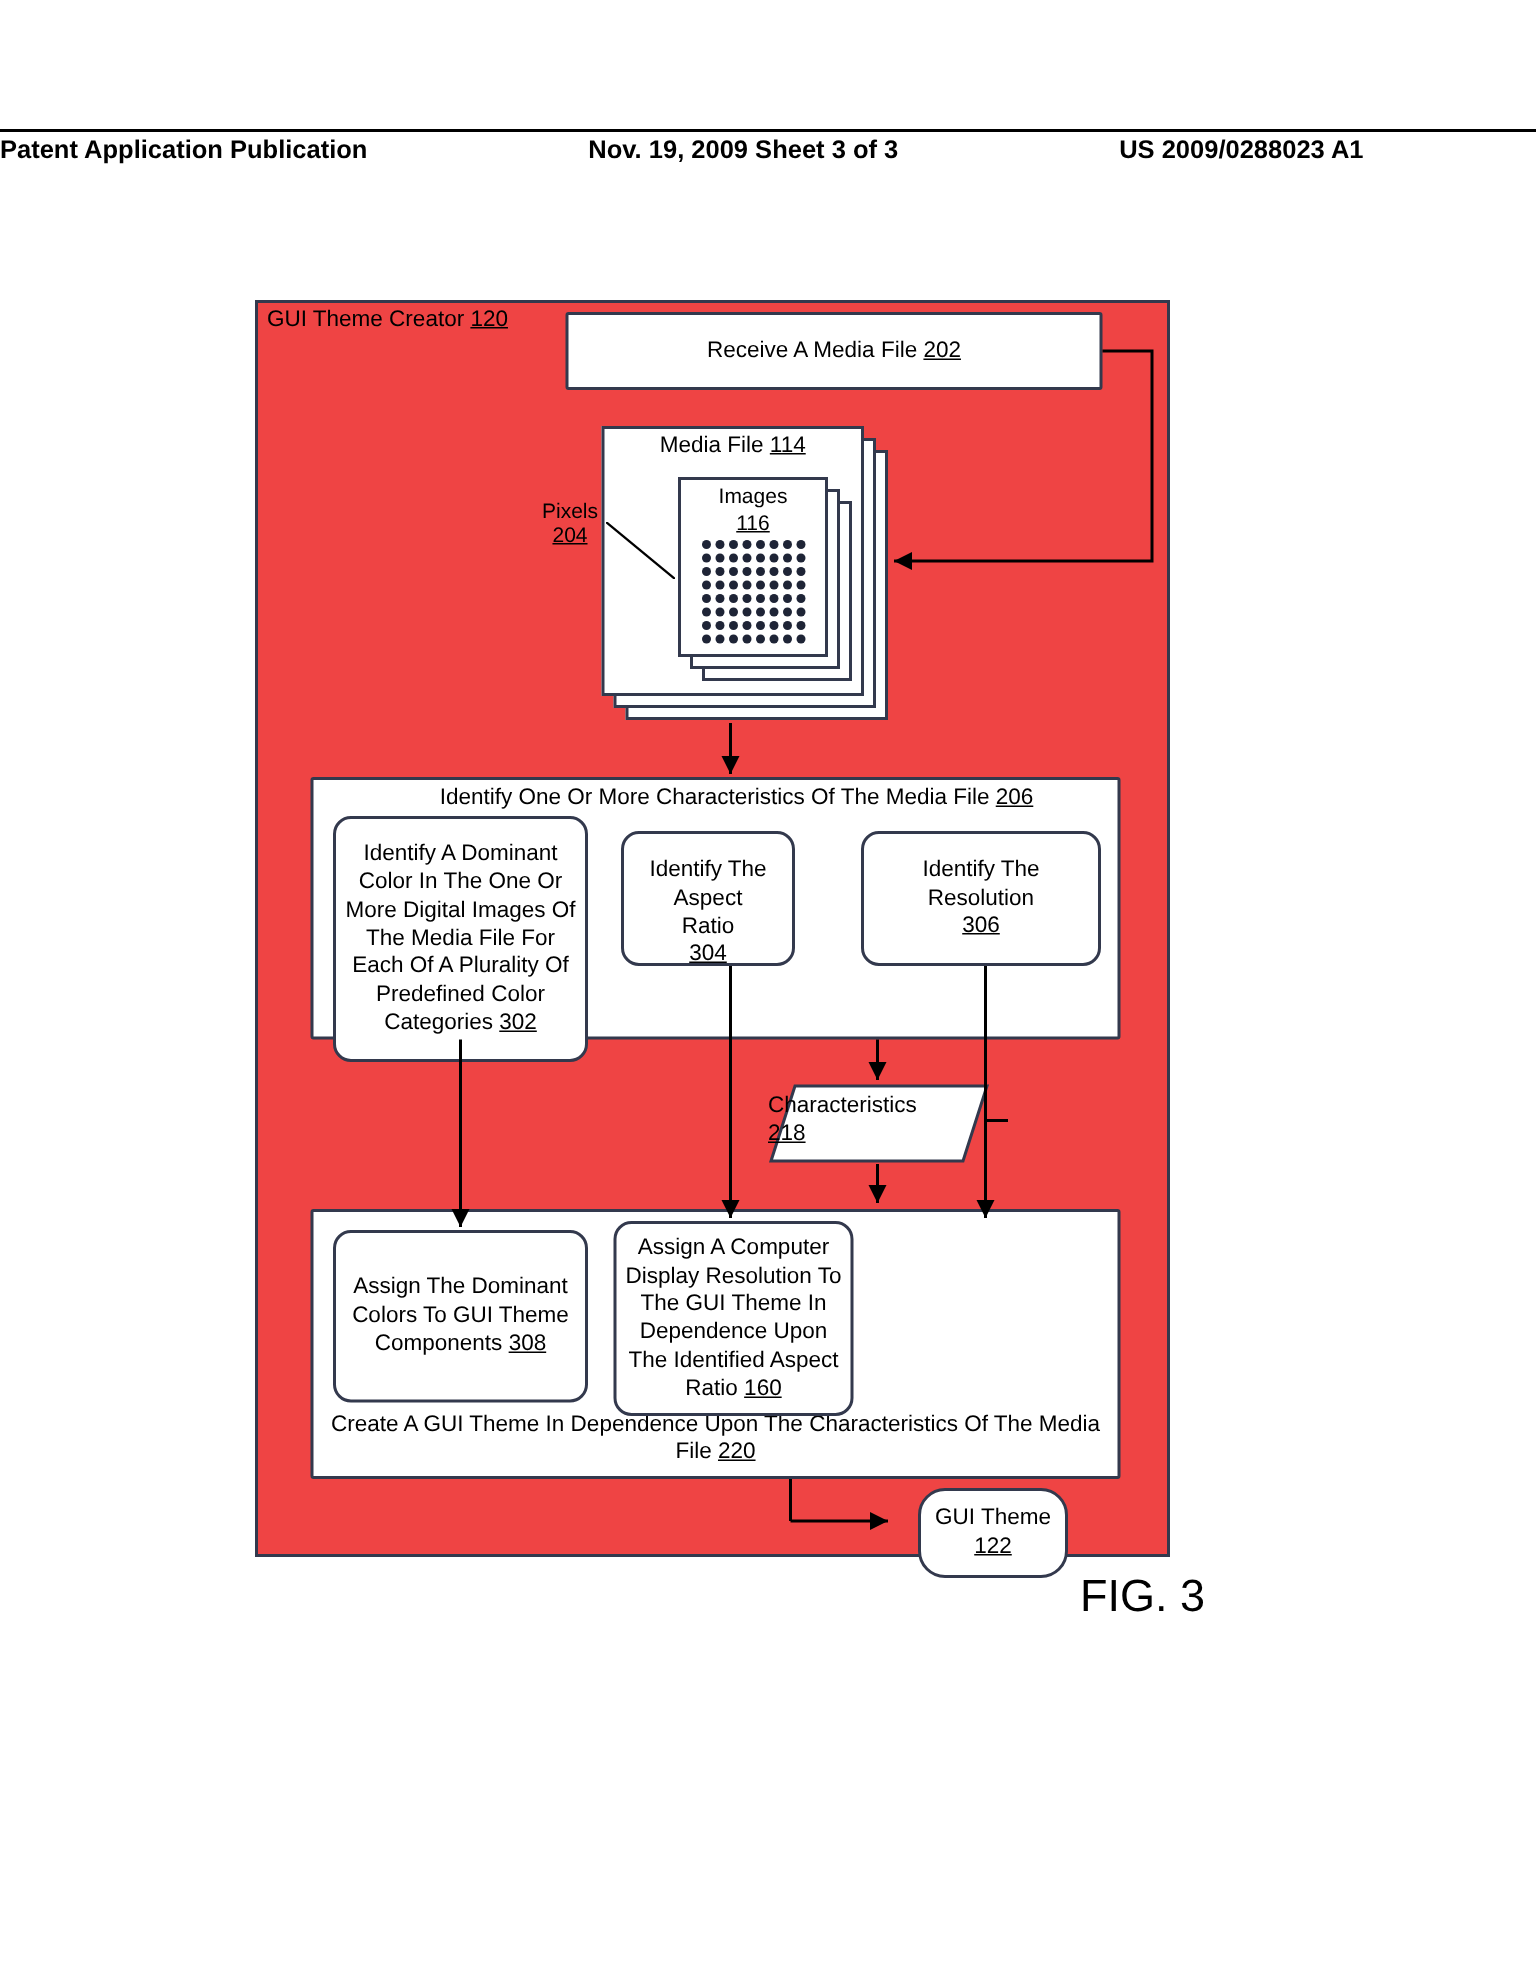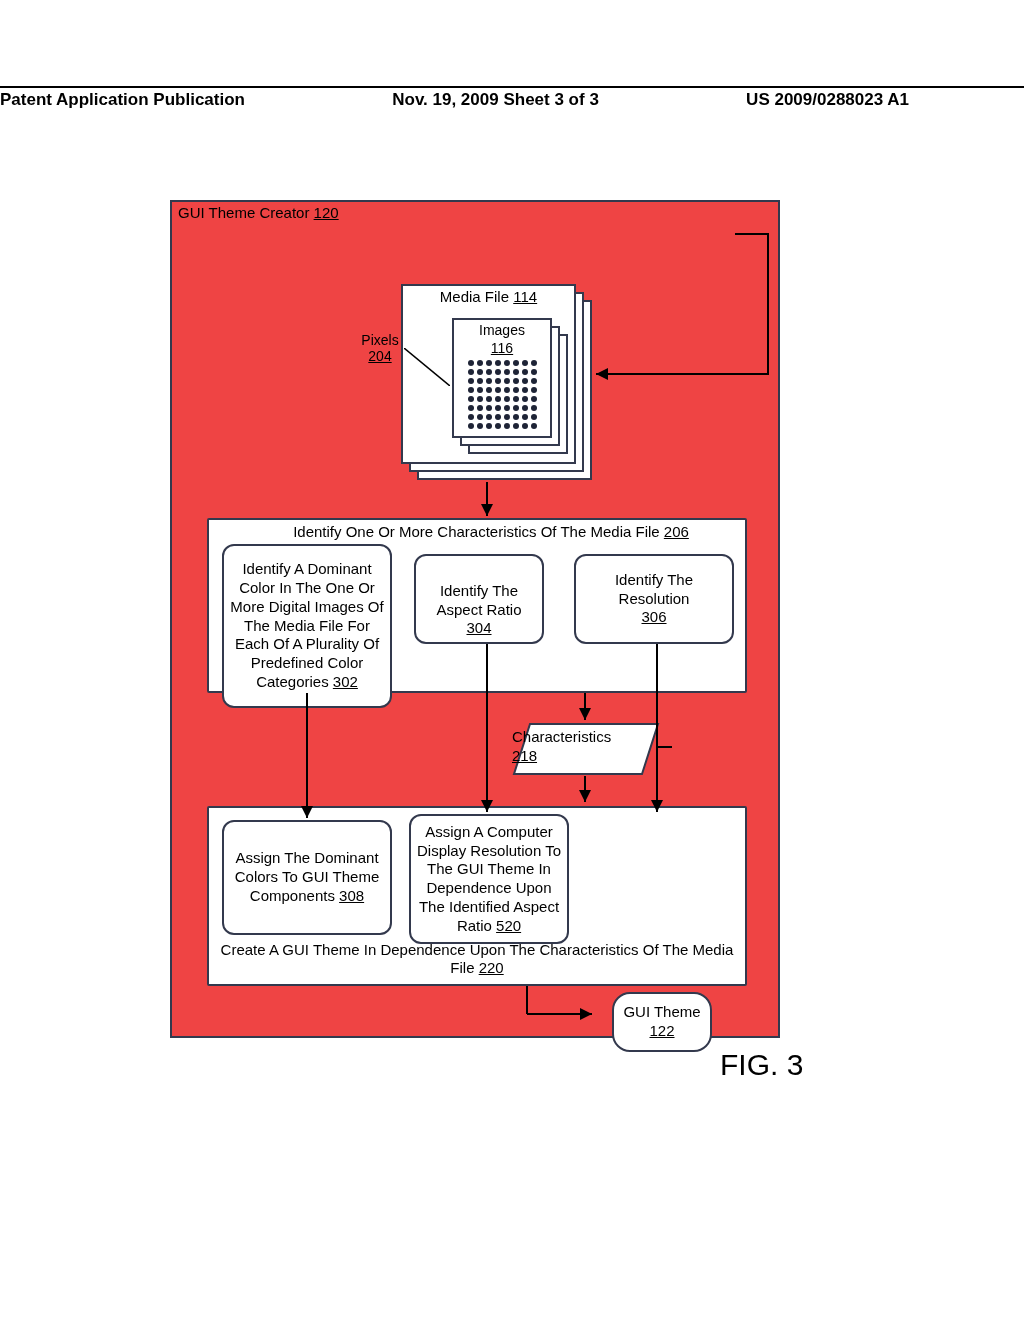--- a/index.html
+++ b/index.html
@@ -67,21 +67,21 @@
   .dots span { width:6px; height:6px; border-radius:50%; background:#1e2436; }
   #pixelsLabel { position:absolute; top:130px; left:185px; width:46px; font-size:14px; text-align:center;}
   #pixelsLabel .row2 { text-decoration: underline;}
   .plarrow { position:absolute; top:146px; left:232px; width:46px; height:38px; }
   .plarrow line { stroke:#000; stroke-width:1.5;}
 
   
   #b206 { top: 316px; left: 35px; width: 540px; height: 175px; }
   #b206 .cap { font-size:15px; padding-top:3px;padding-left:28px; }
   #b302 { top: 342px; left: 50px; width: 170px; height: 164px; display:flex; align-items:center; justify-content:center; padding:4px;}
-  #b304 { top: 352px; left: 242px; width: 130px; height:  90px; display:flex; align-items:flex-end; justify-content:center; padding:4px;}
+  #b304 { top: 352px; left: 242px; width: 116px; height:  90px; display:flex; align-items:flex-start; justify-content:center; padding:15px;}
   #b306 { top: 352px; left: 402px; width: 160px; height:  90px; display:flex; align-items:center; justify-content:center; padding:4px;}
 
   
   #b218wrap { position:absolute; top: 520px; left: 340px; width: 148px; height: 54px; }
   #b218wrap svg { position:absolute; top:0; left:0; }
   #b218txt { position:absolute; top:6px; left:0; width:148px; text-align:left; font-size:15px; line-height:1.25;}
 
   
   #b220 { top: 604px; left: 35px; width: 540px; height: 180px; }
   #b220 .cap { position:absolute; bottom:6px; left:0; right:0; font-size:15px; text-align:center; }
@@ -107,20 +107,26 @@
   <span class="header-mid">Nov. 19, 2009  Sheet 3 of 3</span>
   <span class="header-right">US 2009/0288023 A1</span>
 </div>
 
 <div class="diagram-wrap">
   <div class="gui-title">
     <span>GUI Theme Creator</span>
     <span class="under">120</span>
   </div>
 
+  <div id="b202" class="box rect">
+    <span>
+      <span>Receive A Media File</span>
+      <span class="under">202</span>
+    </span>
+  </div>
 
   <div id="stk3" class="box"></div>
   <div id="stk2" class="box"></div>
   <div id="mediaFile" class="box">
     <div class="mf-title">
       <span>Media File</span>
       <span class="under">114</span>
     </div>
     <div id="imgStack3"></div>
     <div id="imgStack2"></div>
@@ -248,21 +254,21 @@
   </div>
   <div id="b308" class="box rounded">
     <span>
       <span>Assign The Dominant Colors To GUI Theme Components</span>
       <span class="under">308</span>
     </span>
   </div>
   <div id="b310" class="box rounded">
     <span>
       <span>Assign A Computer Display Resolution To The GUI Theme In Dependence Upon The Identified Aspect Ratio</span>
-      <span class="under">520</span>
+      <span class="under">160</span>
     </span>
   </div>
 
   <div id="b122" class="box rect">
     <span>
       <span>GUI Theme</span><br>
       <span class="under">122</span>
     </span>
   </div>
 

